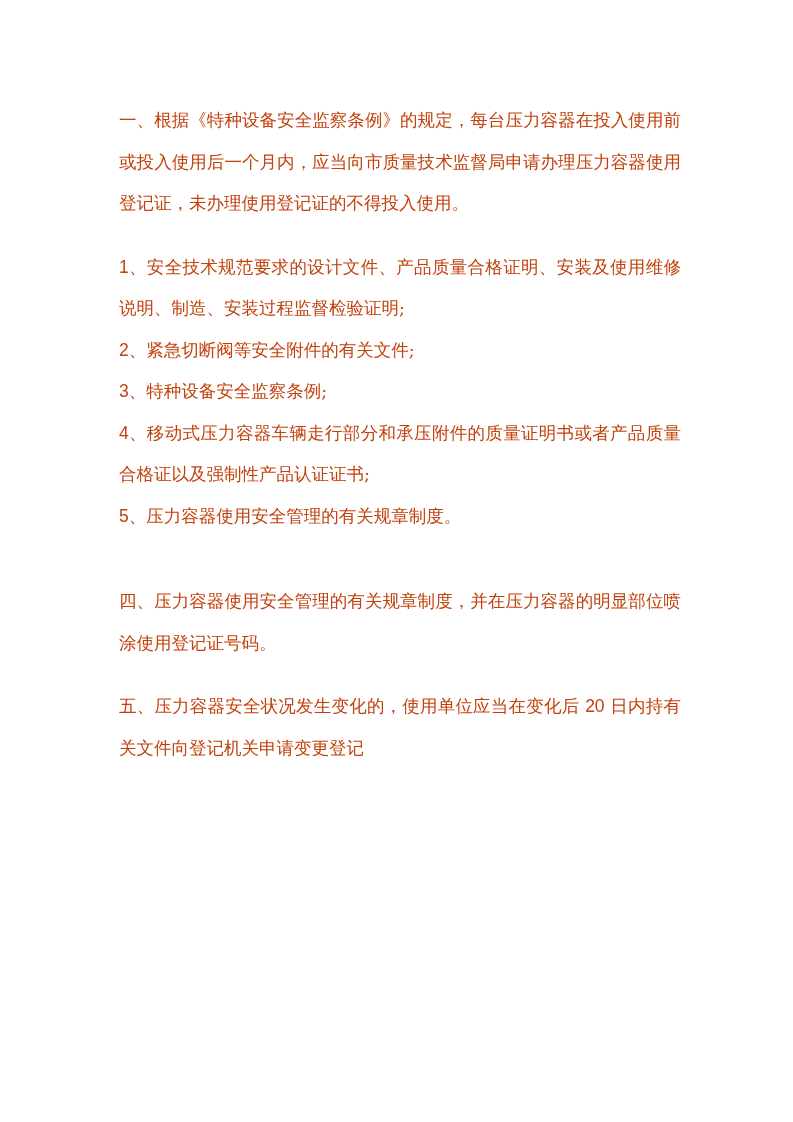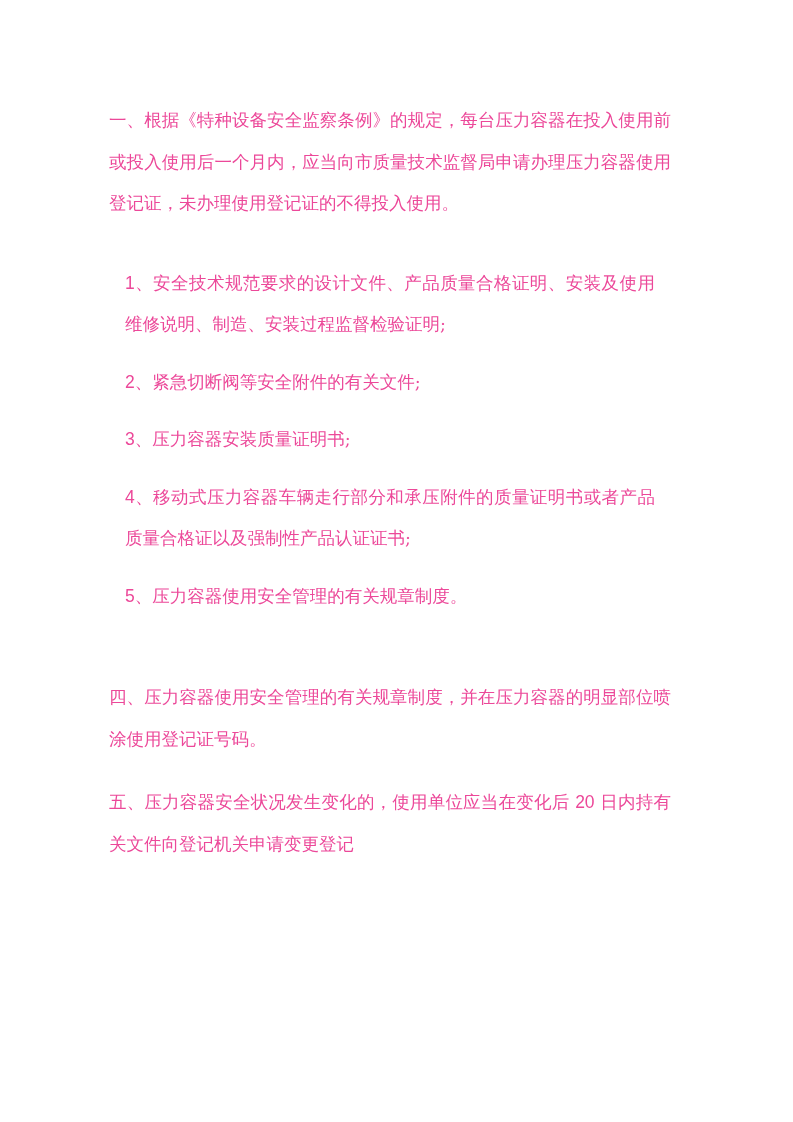--- a/index.html
+++ b/index.html
@@ -1,41 +1,41 @@
 <!DOCTYPE html>
 <html><head>
 <meta charset="utf-8">
 <style>
   html, body { margin: 0; padding: 0; background: #ffffff; }
   body { width: 793px; height: 1122px; position: relative; overflow: hidden; }
   .page {
     position: absolute;
-    left: 109px;
+    left: 119px;
     top: 100px;
     width: 562px;
     font-family: "DejaVu Serif", "Liberation Serif", serif;
     font-size: 17.5px;
-    color: #ec4899;
+    color: #c2410c;
     line-height: 41.5px;
   }
   .para { margin: 0; text-align: justify; text-align-last: left; }
   .gap { height: 22px; }
-  .item { margin: 16px; }
+  .item { margin: 0; }
   .num { font-family: "Liberation Sans", sans-serif; }
 </style>
 </head>
 <body>
 
 <div class="page">
   <p class="para">一、根据《特种设备安全监察条例》的规定，每台压力容器在投入使用前或投入使用后一个月内，应当向市质量技术监督局申请办理压力容器使用登记证，未办理使用登记证的不得投入使用。</p>
   <div class="gap"></div>
 
   <p class="item para"><span class="num">1</span><span>、安全技术规范要求的设计文件、产品质量合格证明、安装及使用维修说明、制造、安装过程监督检验证明;</span></p>
   <p class="item para"><span class="num">2</span><span>、紧急切断阀等安全附件的有关文件;</span></p>
-  <p class="item para"><span class="num">3</span><span>、压力容器安装质量证明书;</span></p>
+  <p class="item para"><span class="num">3</span><span>、特种设备安全监察条例;</span></p>
   <p class="item para"><span class="num">4</span><span>、移动式压力容器车辆走行部分和承压附件的质量证明书或者产品质量合格证以及强制性产品认证证书;</span></p>
   <p class="item para"><span class="num">5</span><span>、压力容器使用安全管理的有关规章制度。</span></p>
   <div class="gap"></div>
 
   <div class="gap"></div>
 
   <p class="para">四、压力容器使用安全管理的有关规章制度，并在压力容器的明显部位喷涂使用登记证号码。</p>
   <div class="gap"></div>
 
   <p class="para"><span>五、压力容器安全状况发生变化的，使用单位应当在变化后 </span><span class="num">20</span><span> 日内持有关文件向登记机关申请变更登记</span></p>

